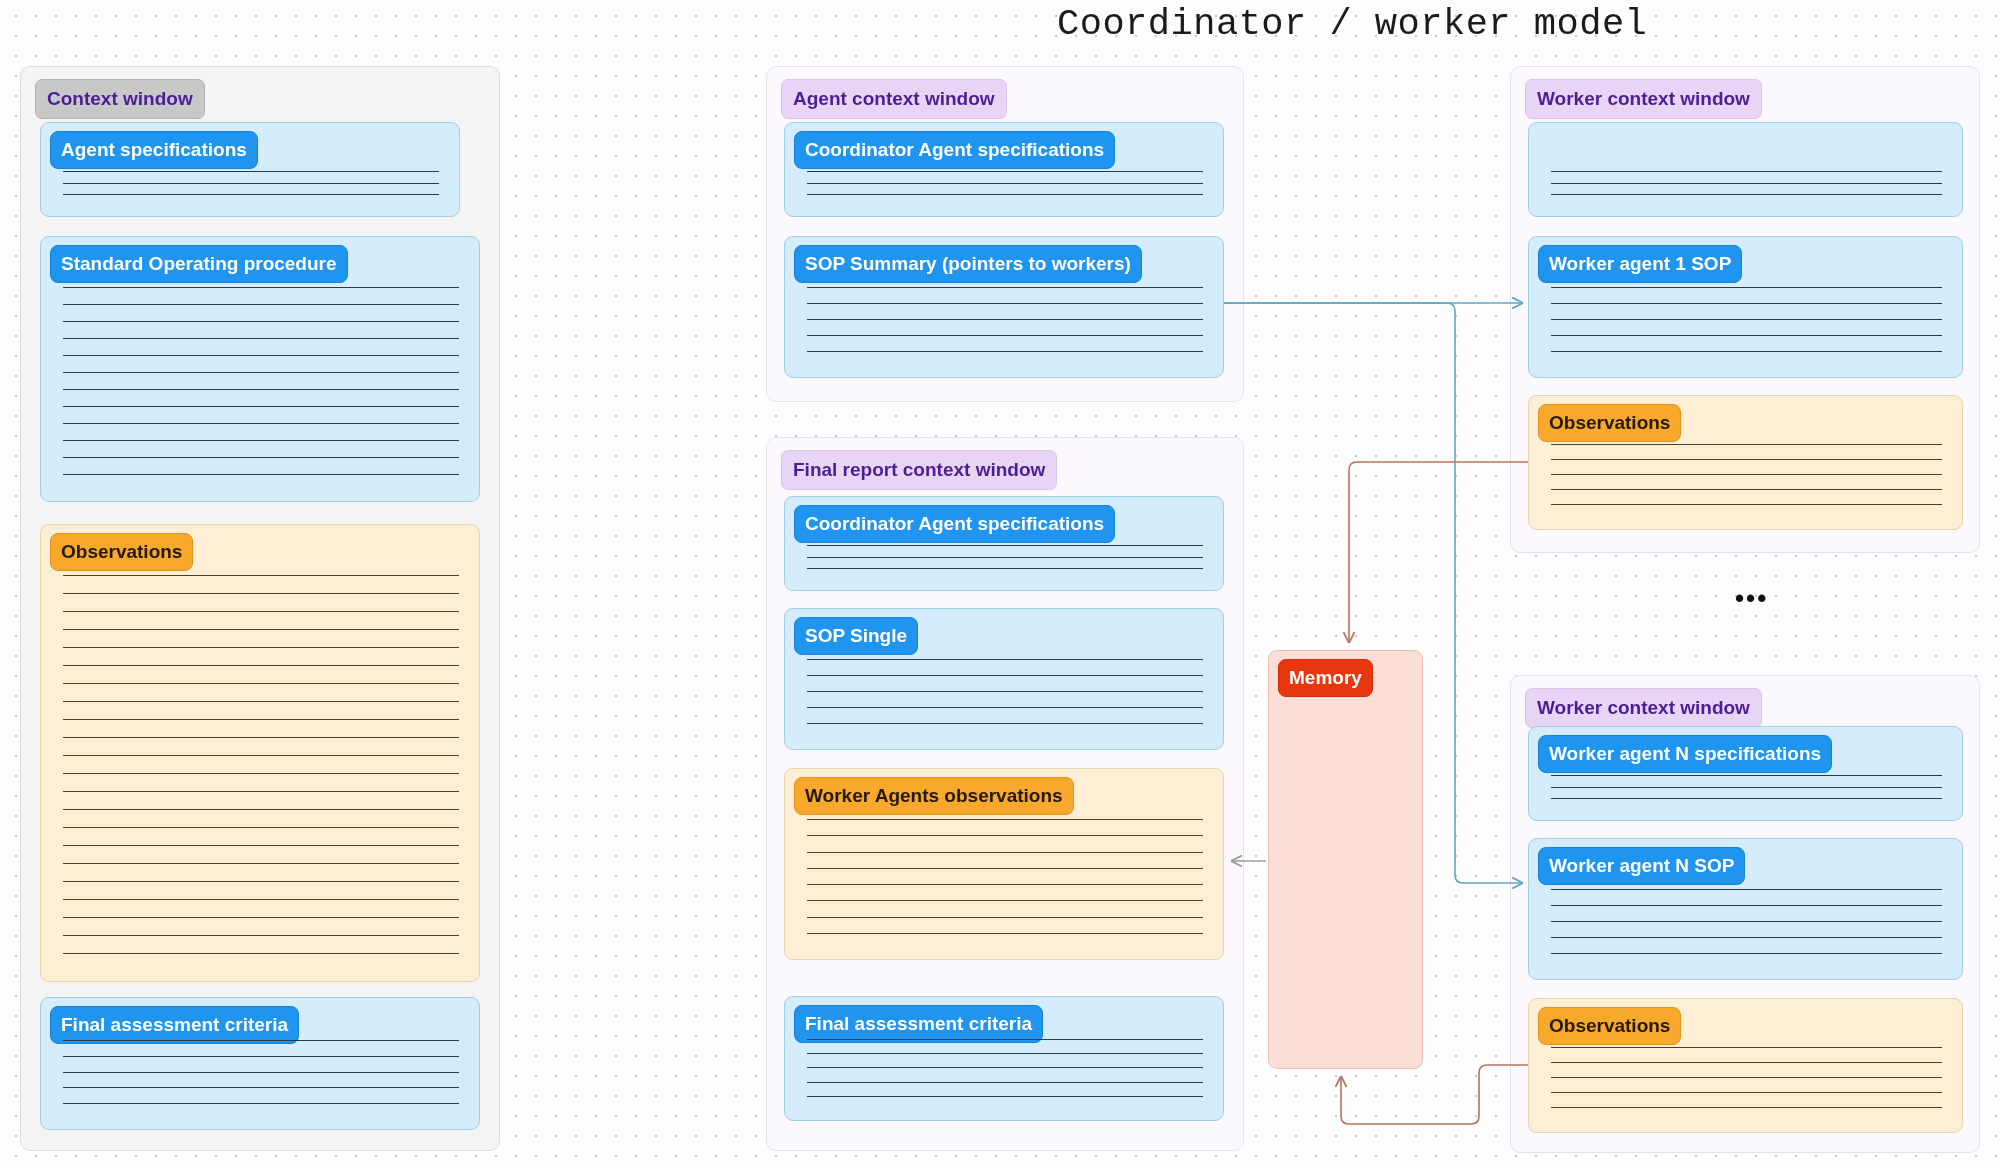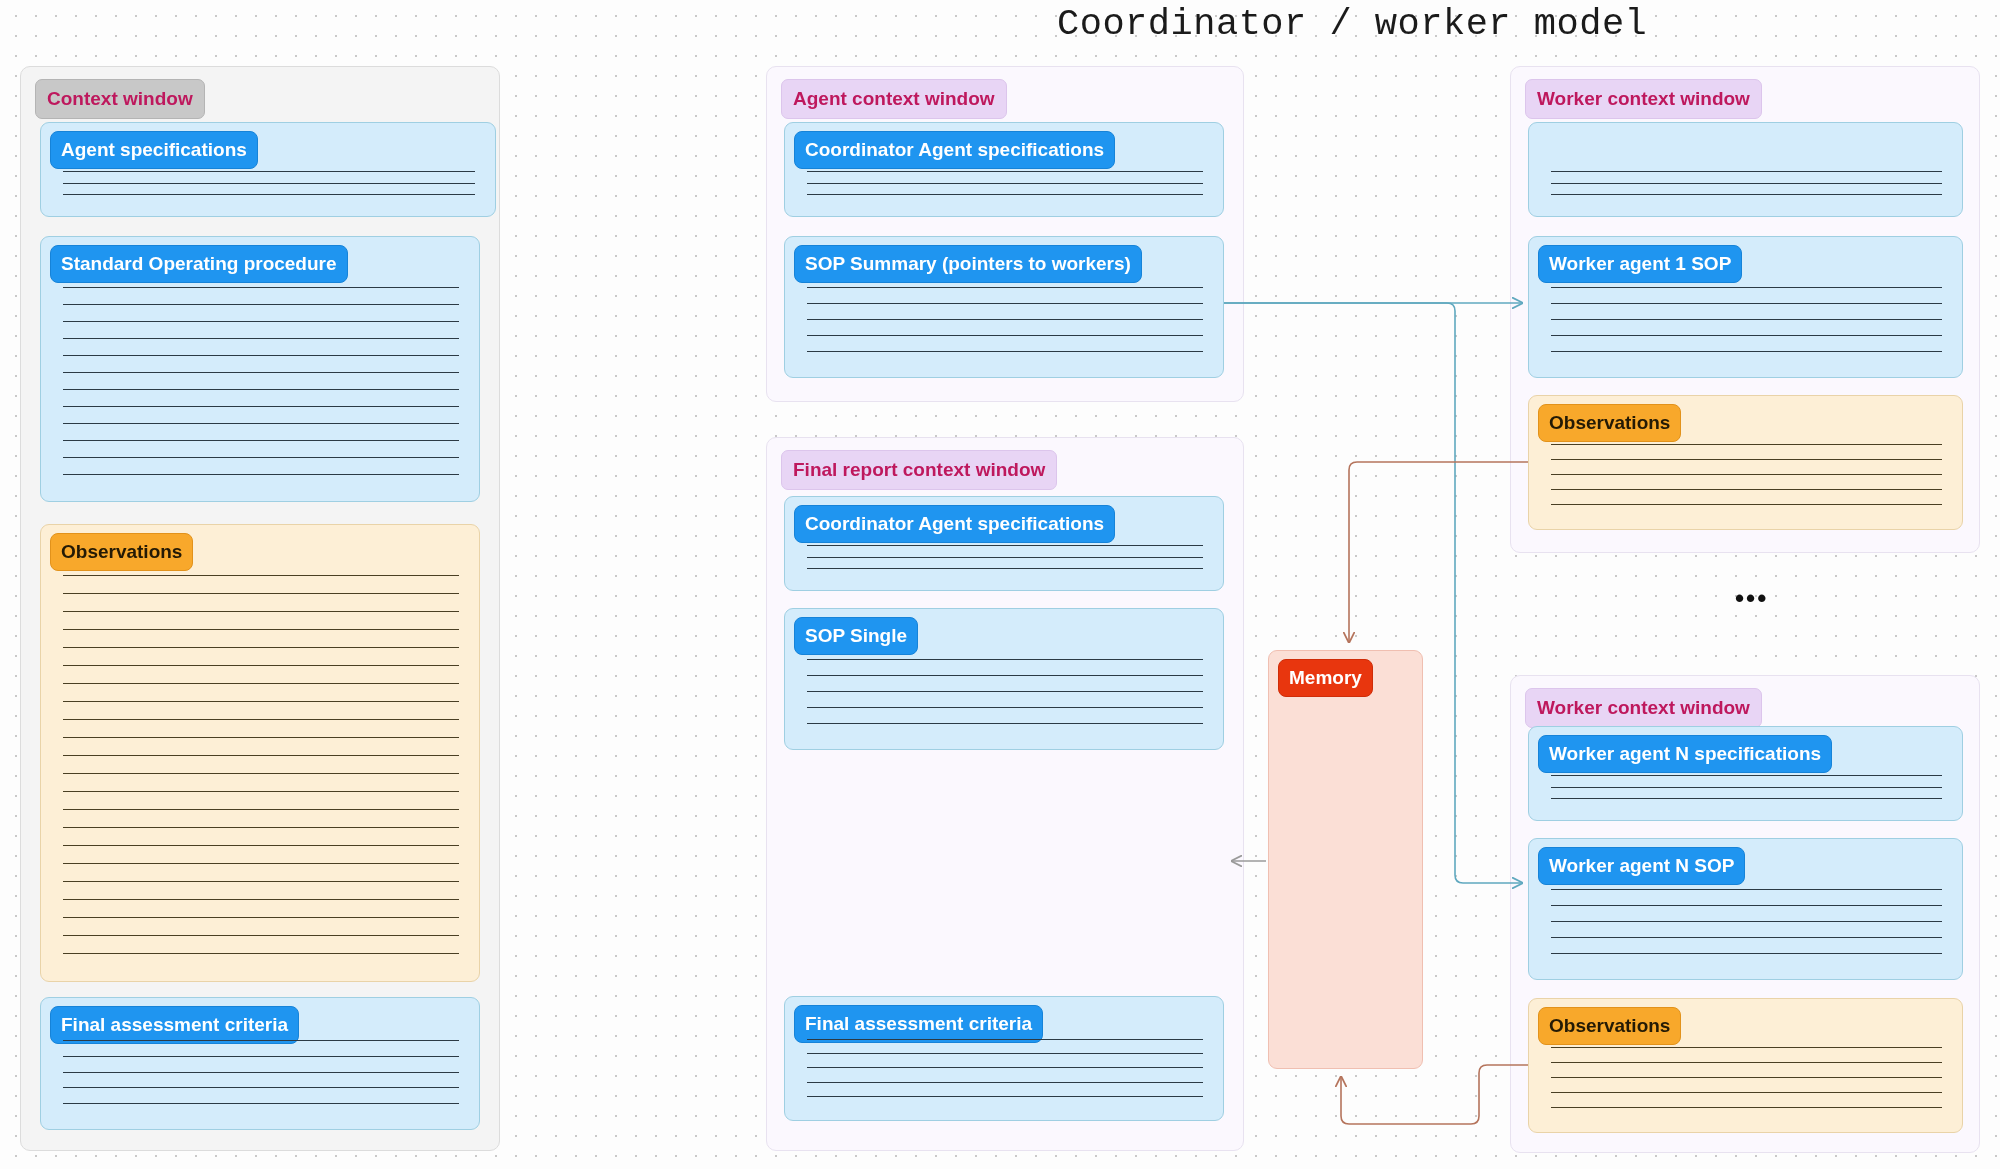--- a/index.html
+++ b/index.html
@@ -44,21 +44,21 @@
   
   .chip {
     position: absolute;
     display: inline-block;
     border-radius: 7px;
     font-size: 19px;
     font-weight: 700;
     line-height: 1;
     padding: 9px 11px 10px 11px;
     white-space: nowrap;
-    color: #be185d;
+    color: #4c1d95;
   }
   .chip.grey  { background: #c8c8c8; border: 1px solid #b4b4b4; }
   .chip.lilac { background: #e8d5f5; border: 1px solid #dcc5ec; }
 
   
   .card {
     position: absolute;
     border-radius: 9px;
   }
   .card.blue {
@@ -114,21 +114,21 @@
 <body>
 
 <div id="canvas">
 
   <div class="title" id="title-coord">Coordinator / worker model</div>
 
   <div class="panel grey" style="left:20px; top:66px; width:480px; height:1085px;">
     <div class="chip grey" style="left:14px; top:12px;">Context window</div>
   </div>
 
-  <div class="card blue" style="left:40px; top:122px; width:456px; height:95px;">
+  <div class="card blue" style="left:40px; top:122px; width:420px; height:95px;">
     <div class="pill blue">Agent specifications</div>
     <div class="lines" style="top:48px;">
         <div class="ln" style="margin-top:0px;"></div>
         <div class="ln" style="margin-top:10.666666666666666px;"></div>
         <div class="ln" style="margin-top:10.666666666666666px;"></div>
       </div>
   </div>
 
   <div class="card blue" style="left:40px; top:236px; width:440px; height:266px;">
     <div class="pill blue">Standard Operating procedure</div>
@@ -228,20 +228,33 @@
     <div class="pill blue">SOP Single</div>
     <div class="lines" style="top:50px;">
         <div class="ln" style="margin-top:0px;"></div>
         <div class="ln" style="margin-top:15px;"></div>
         <div class="ln" style="margin-top:15px;"></div>
         <div class="ln" style="margin-top:15px;"></div>
         <div class="ln" style="margin-top:15px;"></div>
       </div>
   </div>
 
+  <div class="card amber" style="left:784px; top:768px; width:440px; height:192px;">
+    <div class="pill orange">Worker Agents observations</div>
+    <div class="lines" style="top:50px;">
+        <div class="ln" style="margin-top:0px;"></div>
+        <div class="ln" style="margin-top:15.25px;"></div>
+        <div class="ln" style="margin-top:15.25px;"></div>
+        <div class="ln" style="margin-top:15.25px;"></div>
+        <div class="ln" style="margin-top:15.25px;"></div>
+        <div class="ln" style="margin-top:15.25px;"></div>
+        <div class="ln" style="margin-top:15.25px;"></div>
+        <div class="ln" style="margin-top:15.25px;"></div>
+      </div>
+  </div>
 
   <div class="card blue" style="left:784px; top:996px; width:440px; height:125px;">
     <div class="pill blue">Final assessment criteria</div>
     <div class="lines" style="top:42px;">
         <div class="ln" style="margin-top:0px;"></div>
         <div class="ln" style="margin-top:13.2px;"></div>
         <div class="ln" style="margin-top:13.2px;"></div>
         <div class="ln" style="margin-top:13.2px;"></div>
         <div class="ln" style="margin-top:13.2px;"></div>
       </div>

